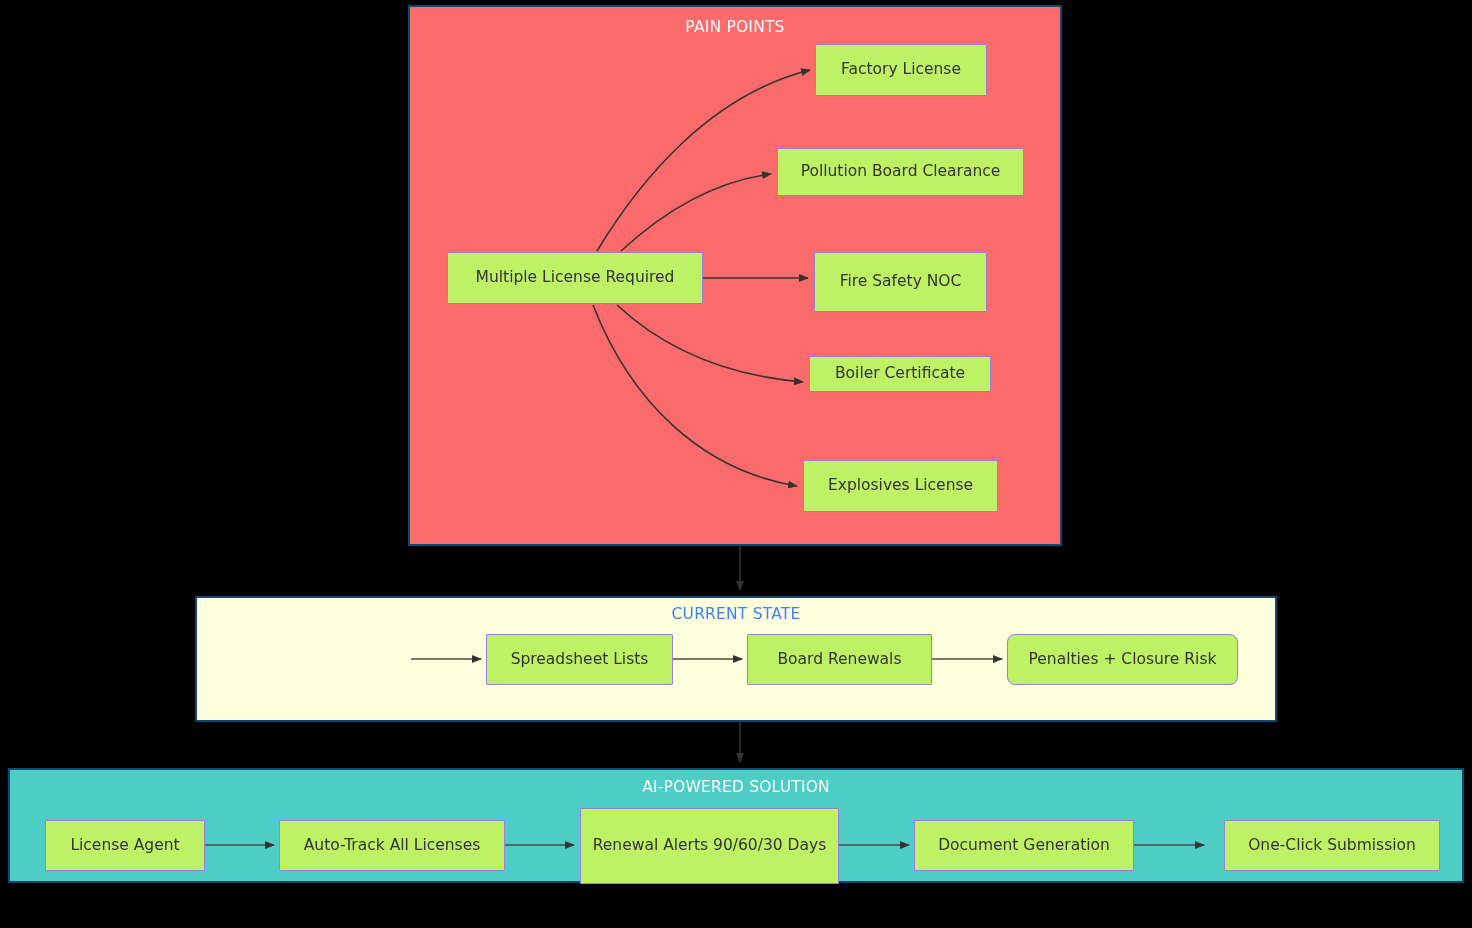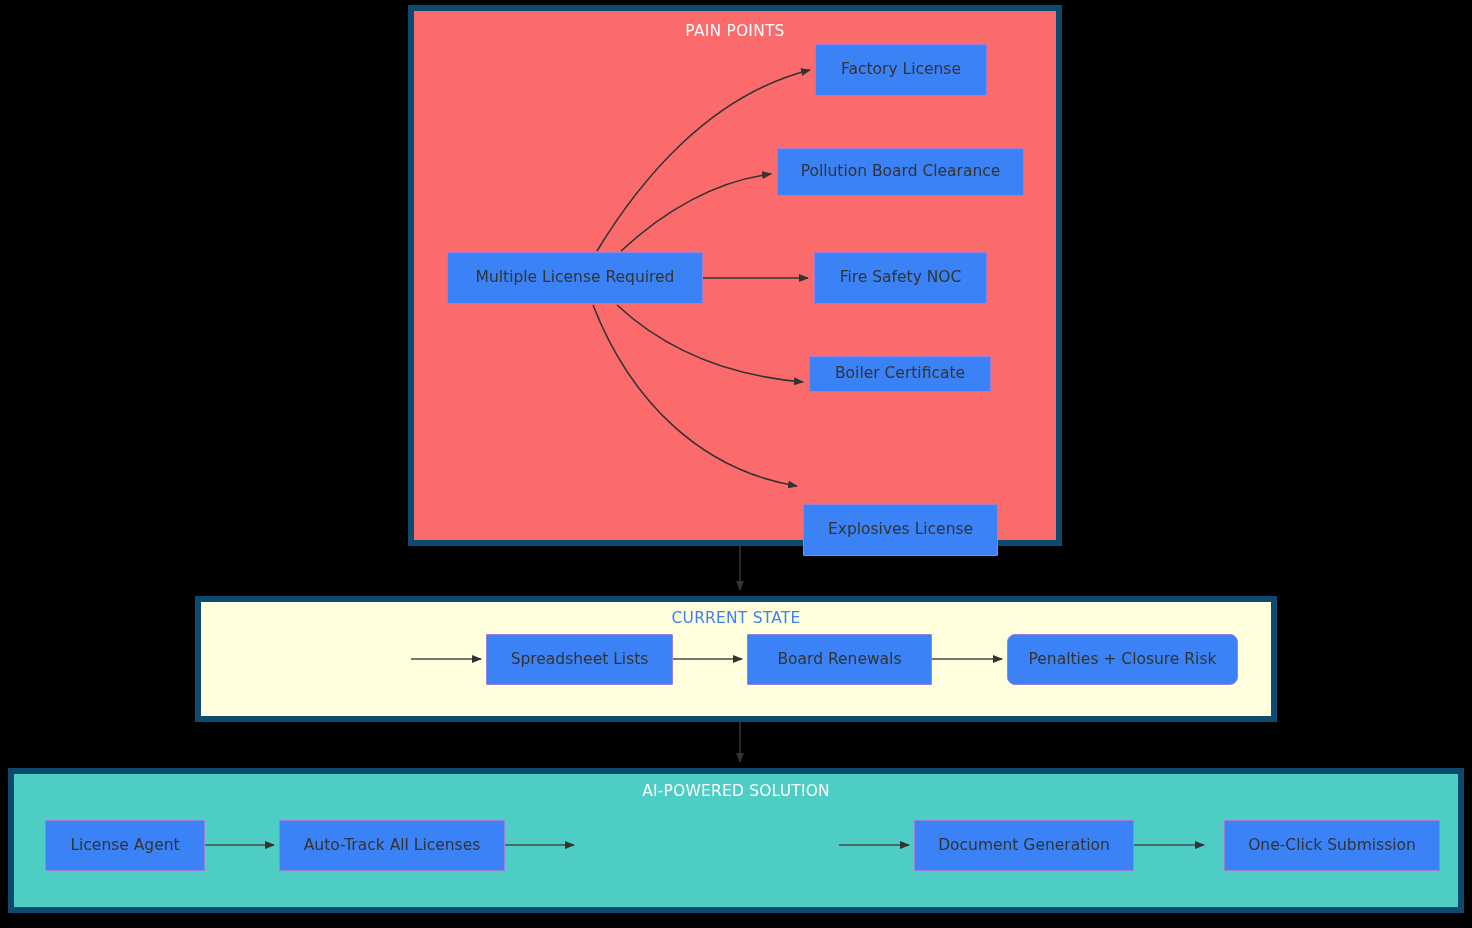--- a/index.html
+++ b/index.html
@@ -24,21 +24,21 @@
     left: 0;
     top: 0;
     width: 1472px;
     height: 928px;
     pointer-events: none;
     overflow: visible;
   }
   .cluster {
     position: absolute;
     box-sizing: border-box;
-    border: 6px solid #0c4a6e;
+    border: 2px solid #0c4a6e;
   }
   .cluster-title {
     position: absolute;
     left: 0;
     right: 0;
     text-align: center;
     font-size: 15.5px;
     letter-spacing: 0.2px;
     white-space: nowrap;
   }
@@ -61,31 +61,31 @@
     background: #ffffde;
   }
   #cluster-current .cluster-title {
     top: 7px;
     color: #3b82f6;
   }
   #cluster-solution {
     left: 8px;
     top: 768px;
     width: 1456px;
-    height: 145px;
+    height: 115px;
     background: #4ecdc4;
   }
   #cluster-solution .cluster-title {
     top: 8px;
     color: #ffffff;
   }
   .node {
     position: absolute;
     box-sizing: border-box;
-    background: #3b82f6;
+    background: #bef264;
     border: 1.4px solid #9a7fdc;
     border-radius: 1px;
     display: flex;
     align-items: center;
     justify-content: center;
     text-align: center;
     color: #333333;
     font-size: 15.5px;
     line-height: 1.5;
     padding: 2px 6px;
@@ -149,29 +149,29 @@
   </div>
 
   <div class="node" style="left:815px; top:44px; width:172px; height:52px;">
     <span>Factory License</span>
   </div>
 
   <div class="node" style="left:777px; top:148px; width:247px; height:48px;">
     <span>Pollution Board Clearance</span>
   </div>
 
-  <div class="node" style="left:814px; top:252px; width:173px; height:52px;align-items:center;">
+  <div class="node" style="left:814px; top:252px; width:173px; height:60px;align-items:center;">
     <span>Fire Safety NOC</span>
   </div>
 
   <div class="node" style="left:809px; top:356px; width:182px; height:36px;">
     <span>Boiler Certificate</span>
   </div>
 
-  <div class="node" style="left:803px; top:460px; width:195px; height:52px;margin-top:44px;">
+  <div class="node" style="left:803px; top:460px; width:195px; height:52px;">
     <span>Explosives License</span>
   </div>
 
 
   <div class="node" style="left:486px; top:634px; width:187px; height:51px;">
     <span>Spreadsheet Lists</span>
   </div>
 
   <div class="node" style="left:747px; top:634px; width:185px; height:51px;">
     <span>Board Renewals</span>
@@ -182,20 +182,23 @@
   </div>
 
   <div class="node" style="left:45px; top:820px; width:160px; height:51px;">
     <span>License Agent</span>
   </div>
 
   <div class="node" style="left:279px; top:820px; width:226px; height:51px;">
     <span>Auto-Track All Licenses</span>
   </div>
 
+  <div class="node" style="left:580px; top:808px; width:259px; height:76px;">
+    <span>Renewal Alerts 90/60/30 Days</span>
+  </div>
 
   <div class="node" style="left:914px; top:820px; width:220px; height:51px;">
     <span>Document Generation</span>
   </div>
 
   <div class="node" style="left:1209px; top:820px; width:216px; height:51px;margin-left:15px;">
     <span>One-Click Submission</span>
   </div>
 
 </div>

